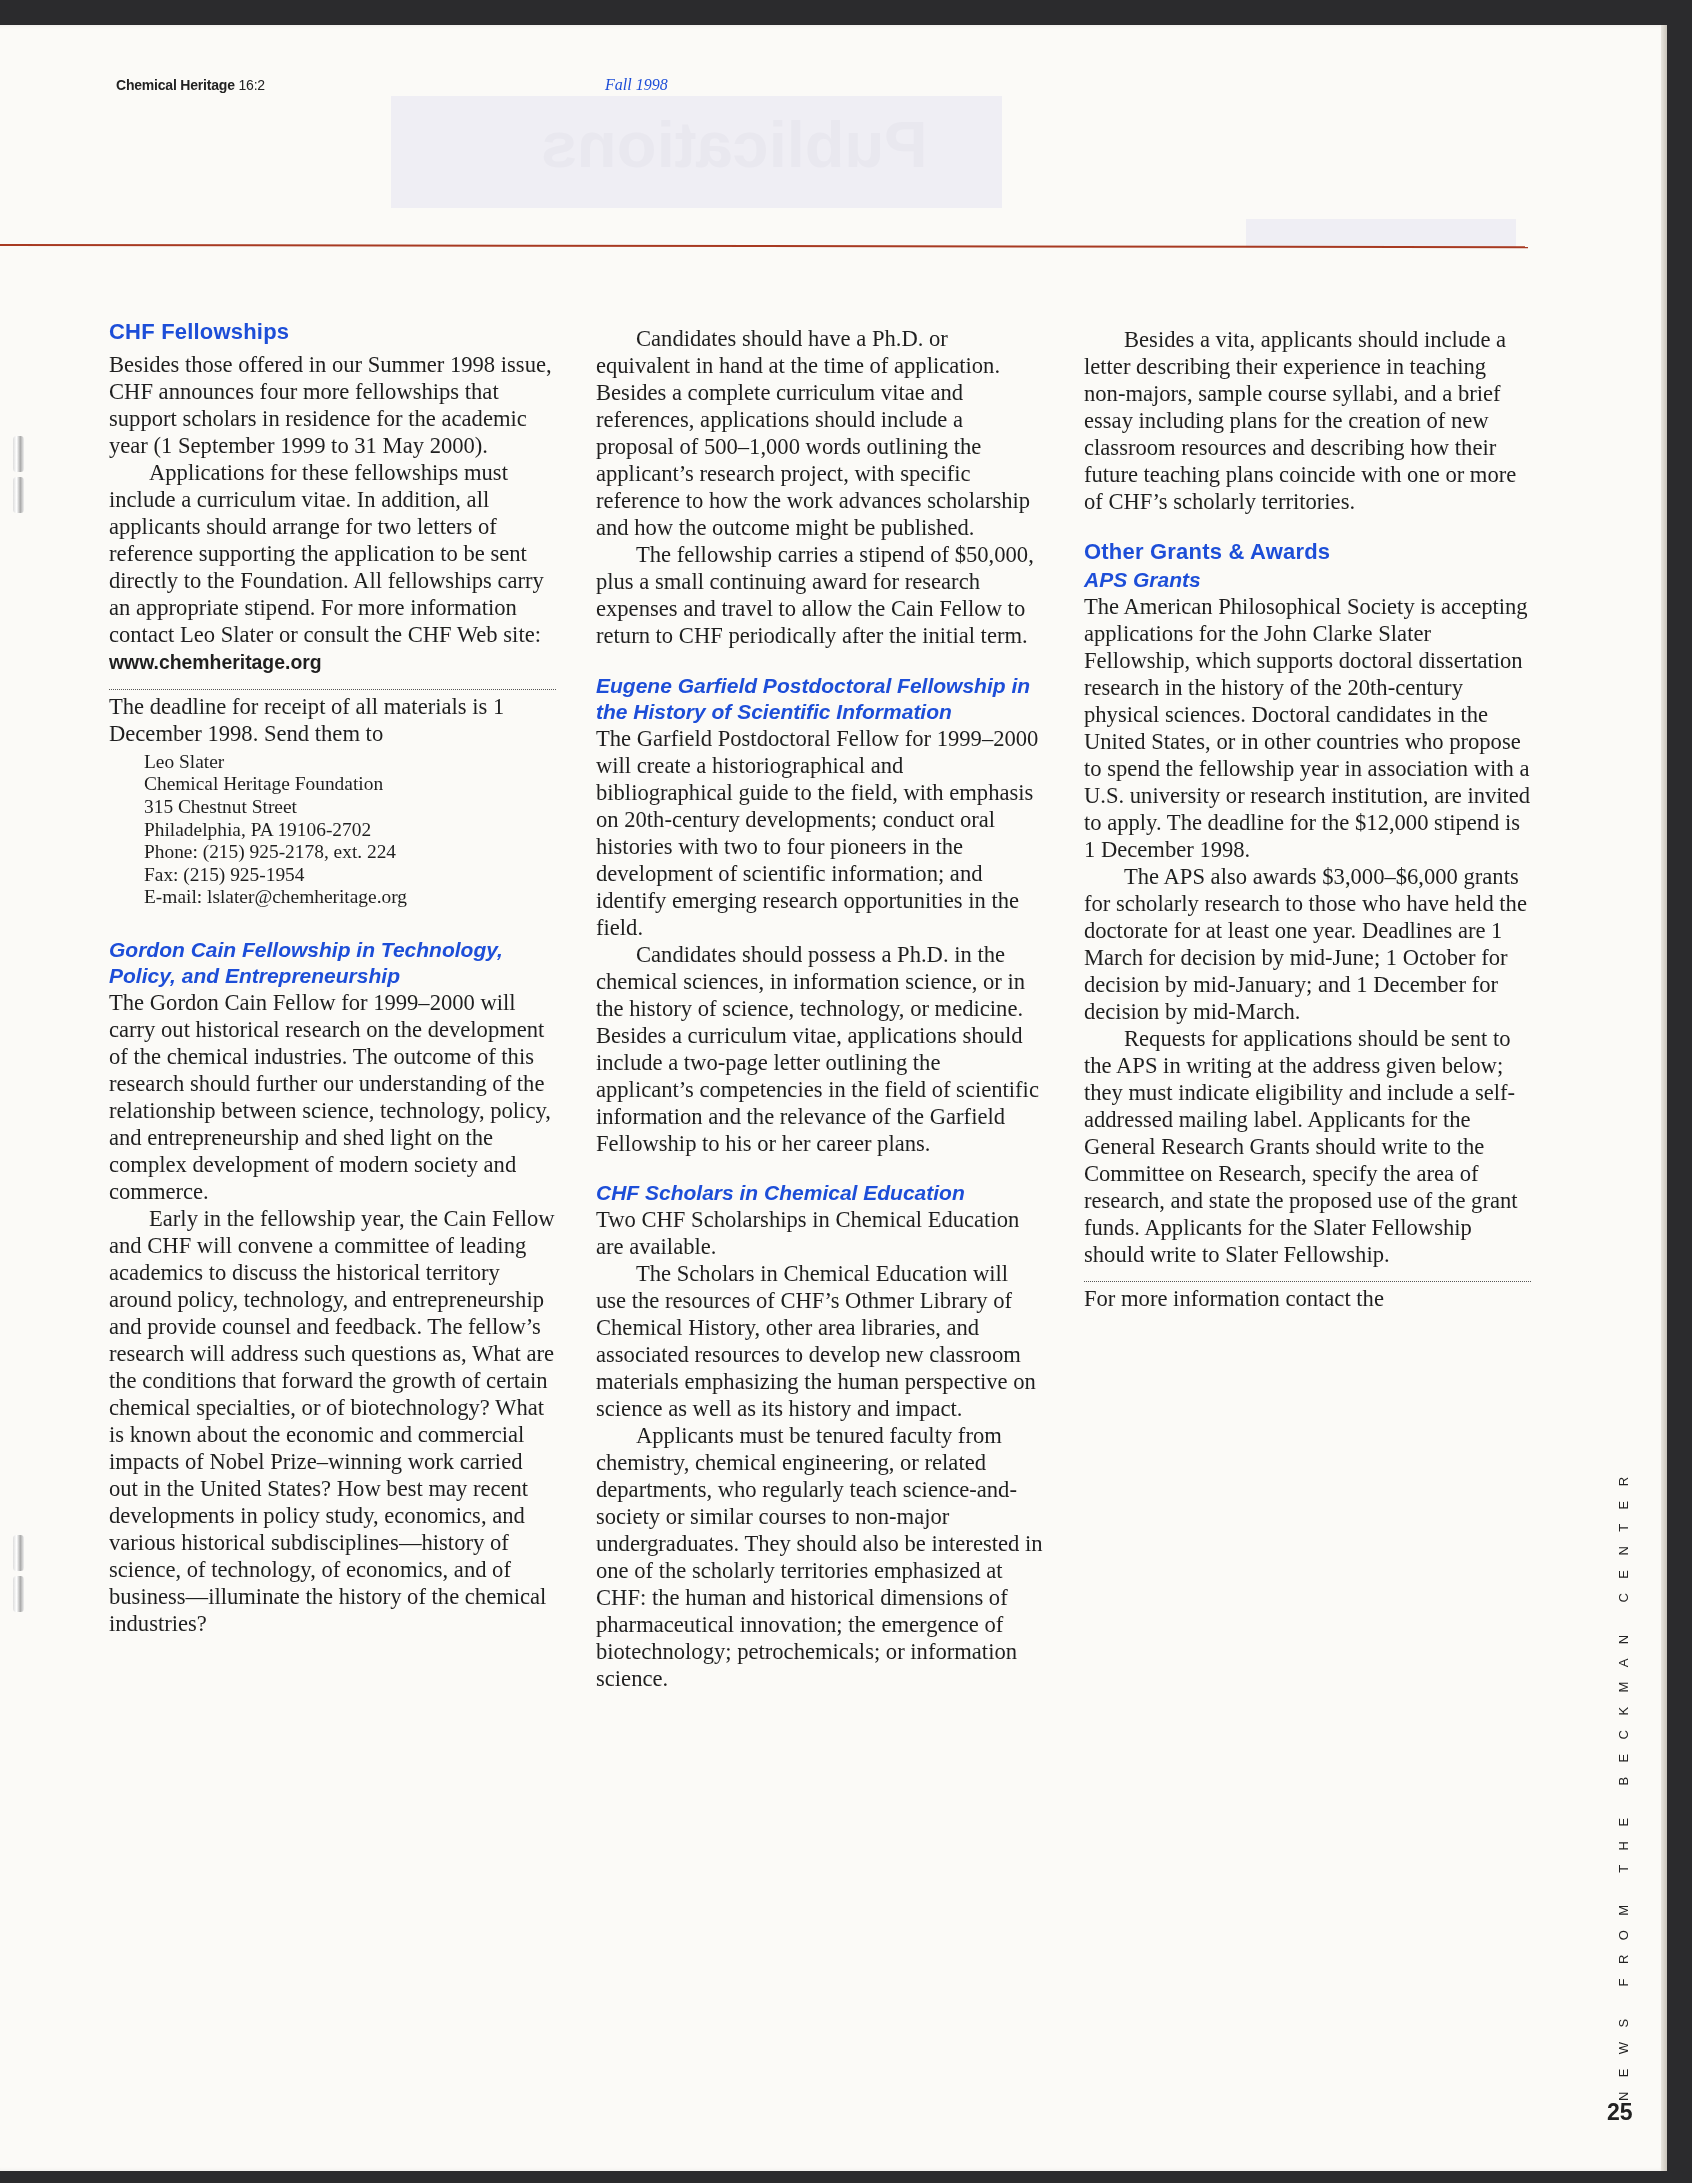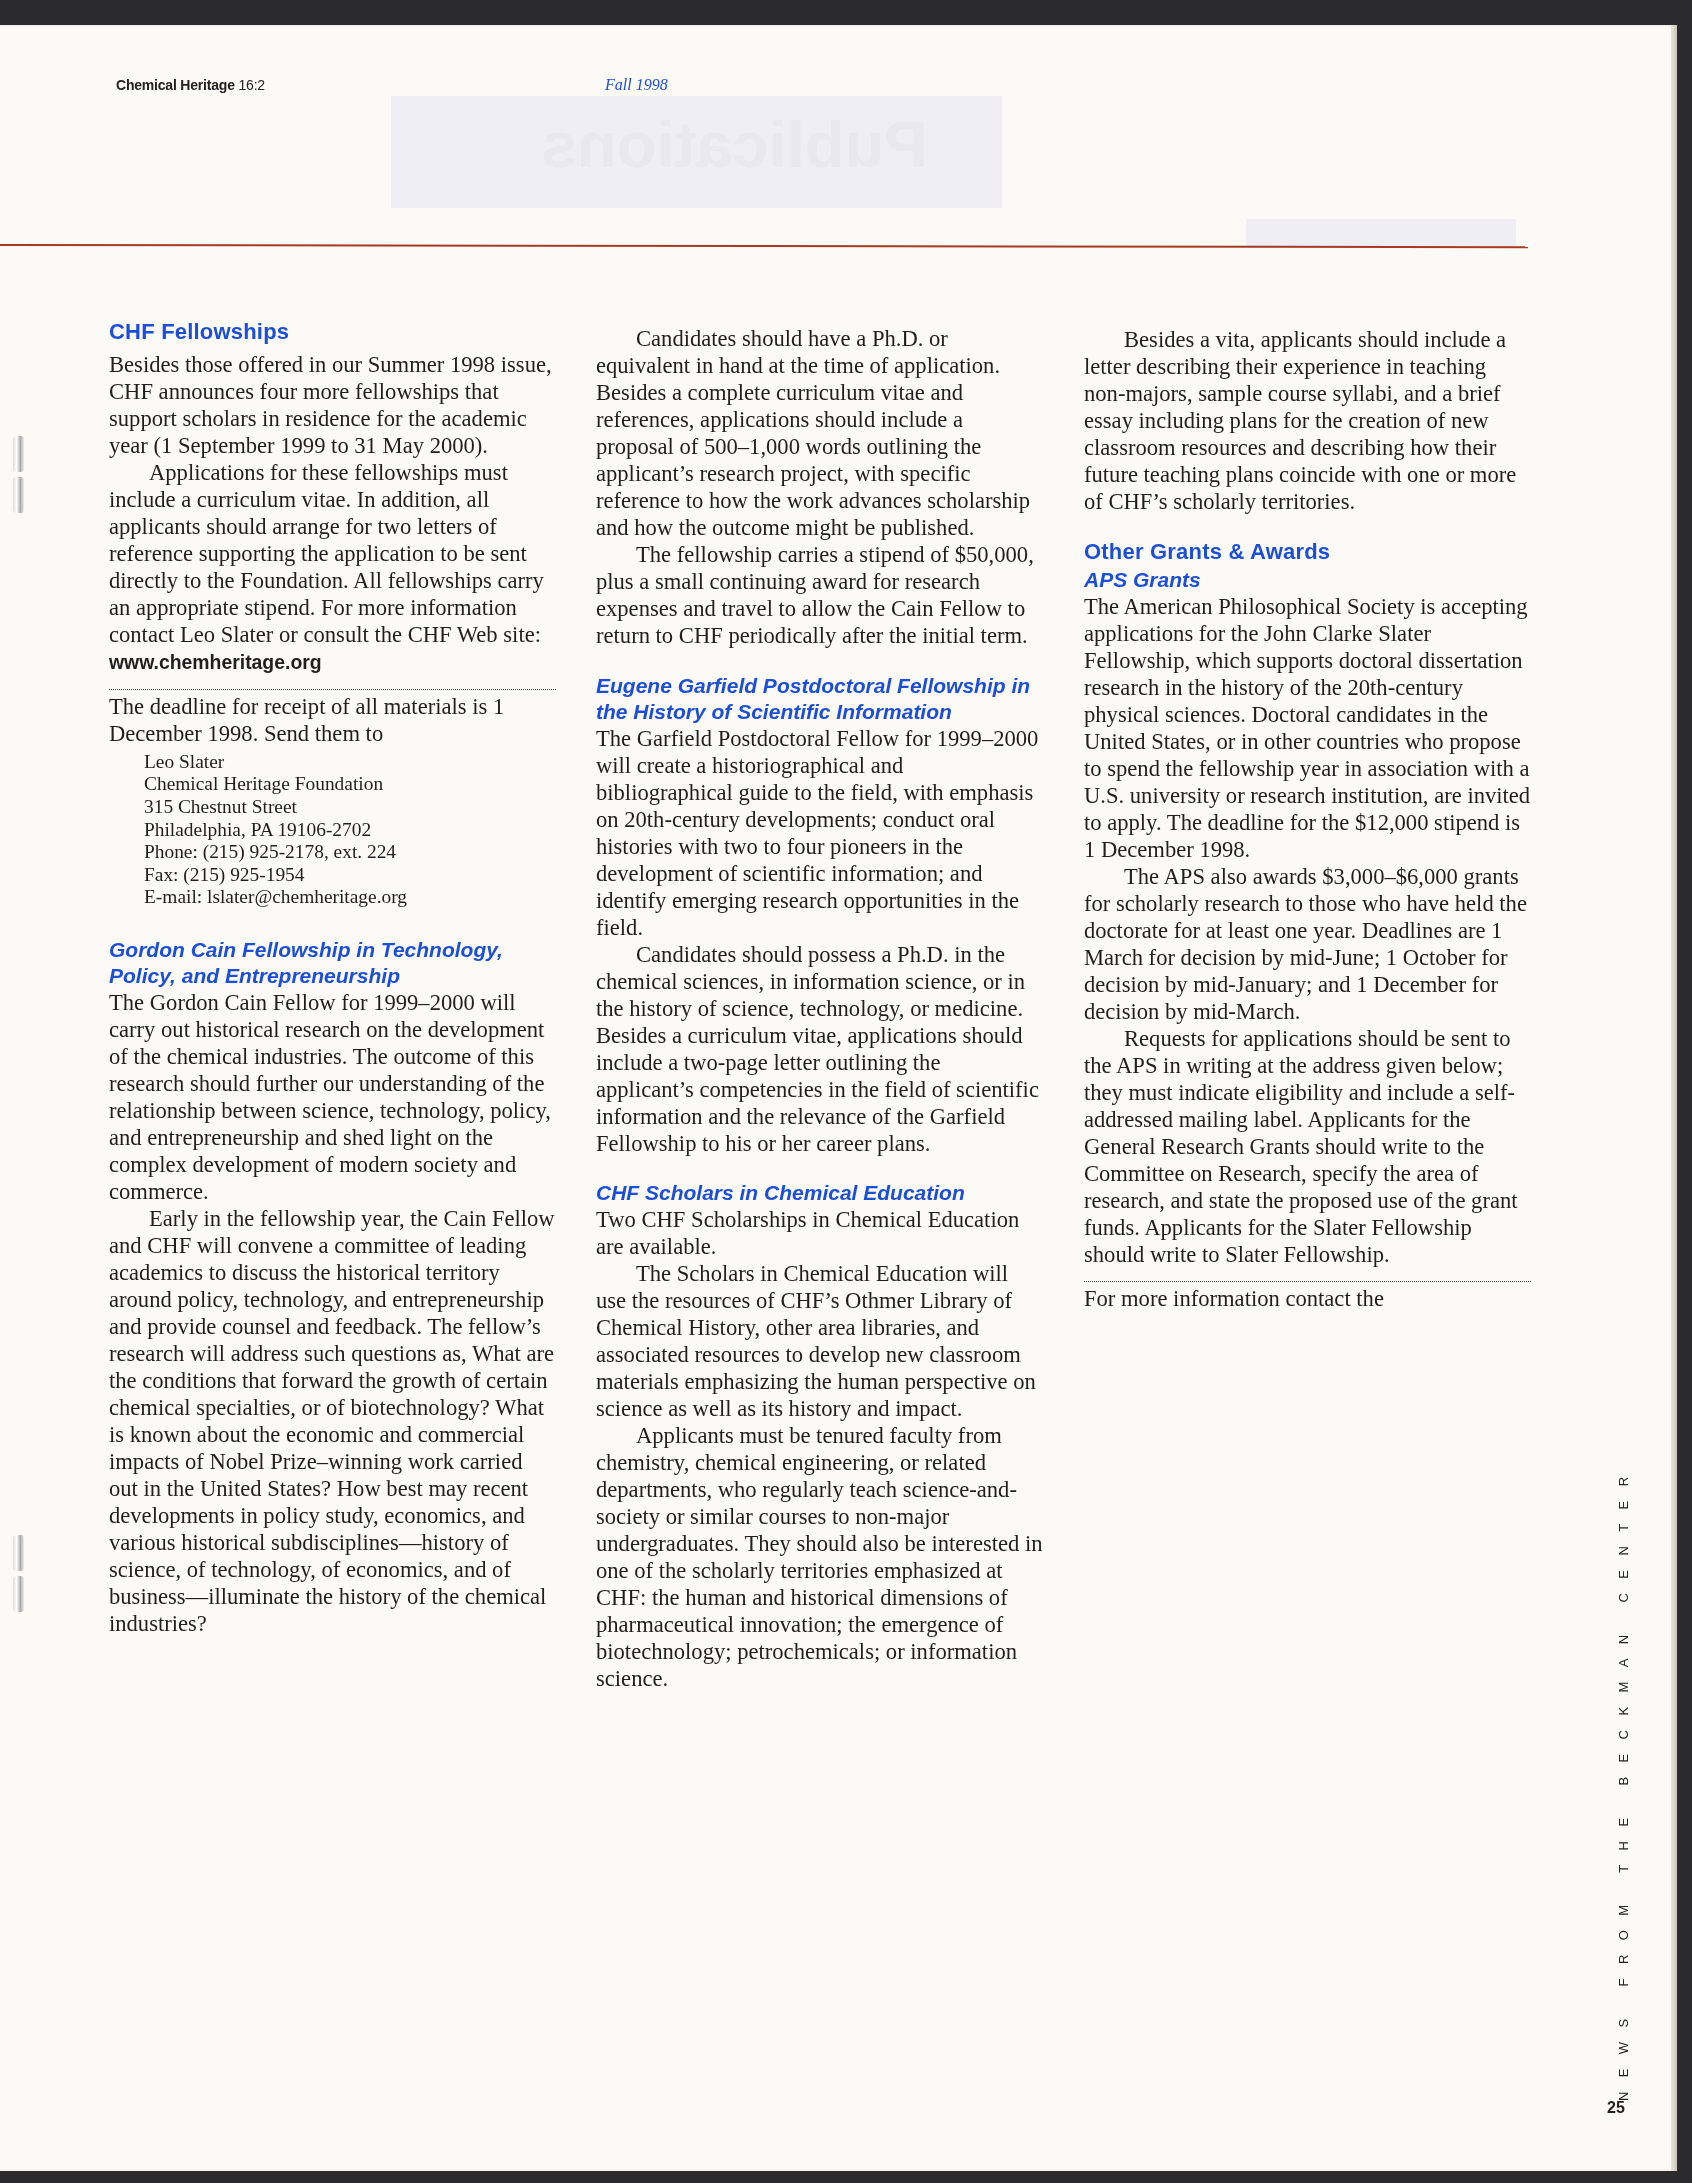--- a/index.html
+++ b/index.html
@@ -4,21 +4,20 @@
 <style>
   html, body { margin: 0; padding: 0; }
   body {
     width: 1692px; height: 2183px; background: #2b2b2d; position: relative; overflow: hidden;
     font-family: "Liberation Serif", "DejaVu Serif", serif;
   }
   .page {
     position: absolute; left: 0; top: 25px; width: 1667px; height: 2146px;
     background: #fbfaf7;
     box-shadow: inset -3.5px 0 4.7px rgba(0,0,0,0.08);
-    padding-left: 10px;
   }
   .page-edge {
     position: absolute; right: 0; top: 0; width: 5.9px; height: 100%;
     background: linear-gradient(to right, #e9e6df, #c9c4bb);
   }
   .ghost {
     position: absolute; color: #e9e8ef; font-family: "Liberation Sans", sans-serif; font-weight: bold;
     transform: scaleX(-1); pointer-events: none;
   }
   .ghost-box { position: absolute; background: #efeef4; }
@@ -57,21 +56,21 @@
   .sp-a { height: 28px; }
   .sp-b { height: 23.5px; }
   .vertical-label {
     position: absolute; left: 1616px; top: 1425px; height: 664px; width: 23.5px;
     writing-mode: vertical-rl; transform: rotate(180deg);
     font-family: "Liberation Sans", sans-serif; font-size: 13px; letter-spacing: 14.4px;
     color: #222; text-align: center;
   }
   .page-num {
     position: absolute; left: 1607px; top: 2074px; font-family: "Liberation Sans", sans-serif;
-    font-weight: bold; font-size: 16px; color: #222;
+    font-weight: bold; font-size: 23px; color: #222;
   }
   .binding {
     position: absolute; left: 13px; width: 10.6px; height: 36px; border-radius: 3.5px;
     background: linear-gradient(to right, #ddd, #fff, #aaa, #eee);
   }
 </style>
 </head>
 <body>
 
 <div class="page">

